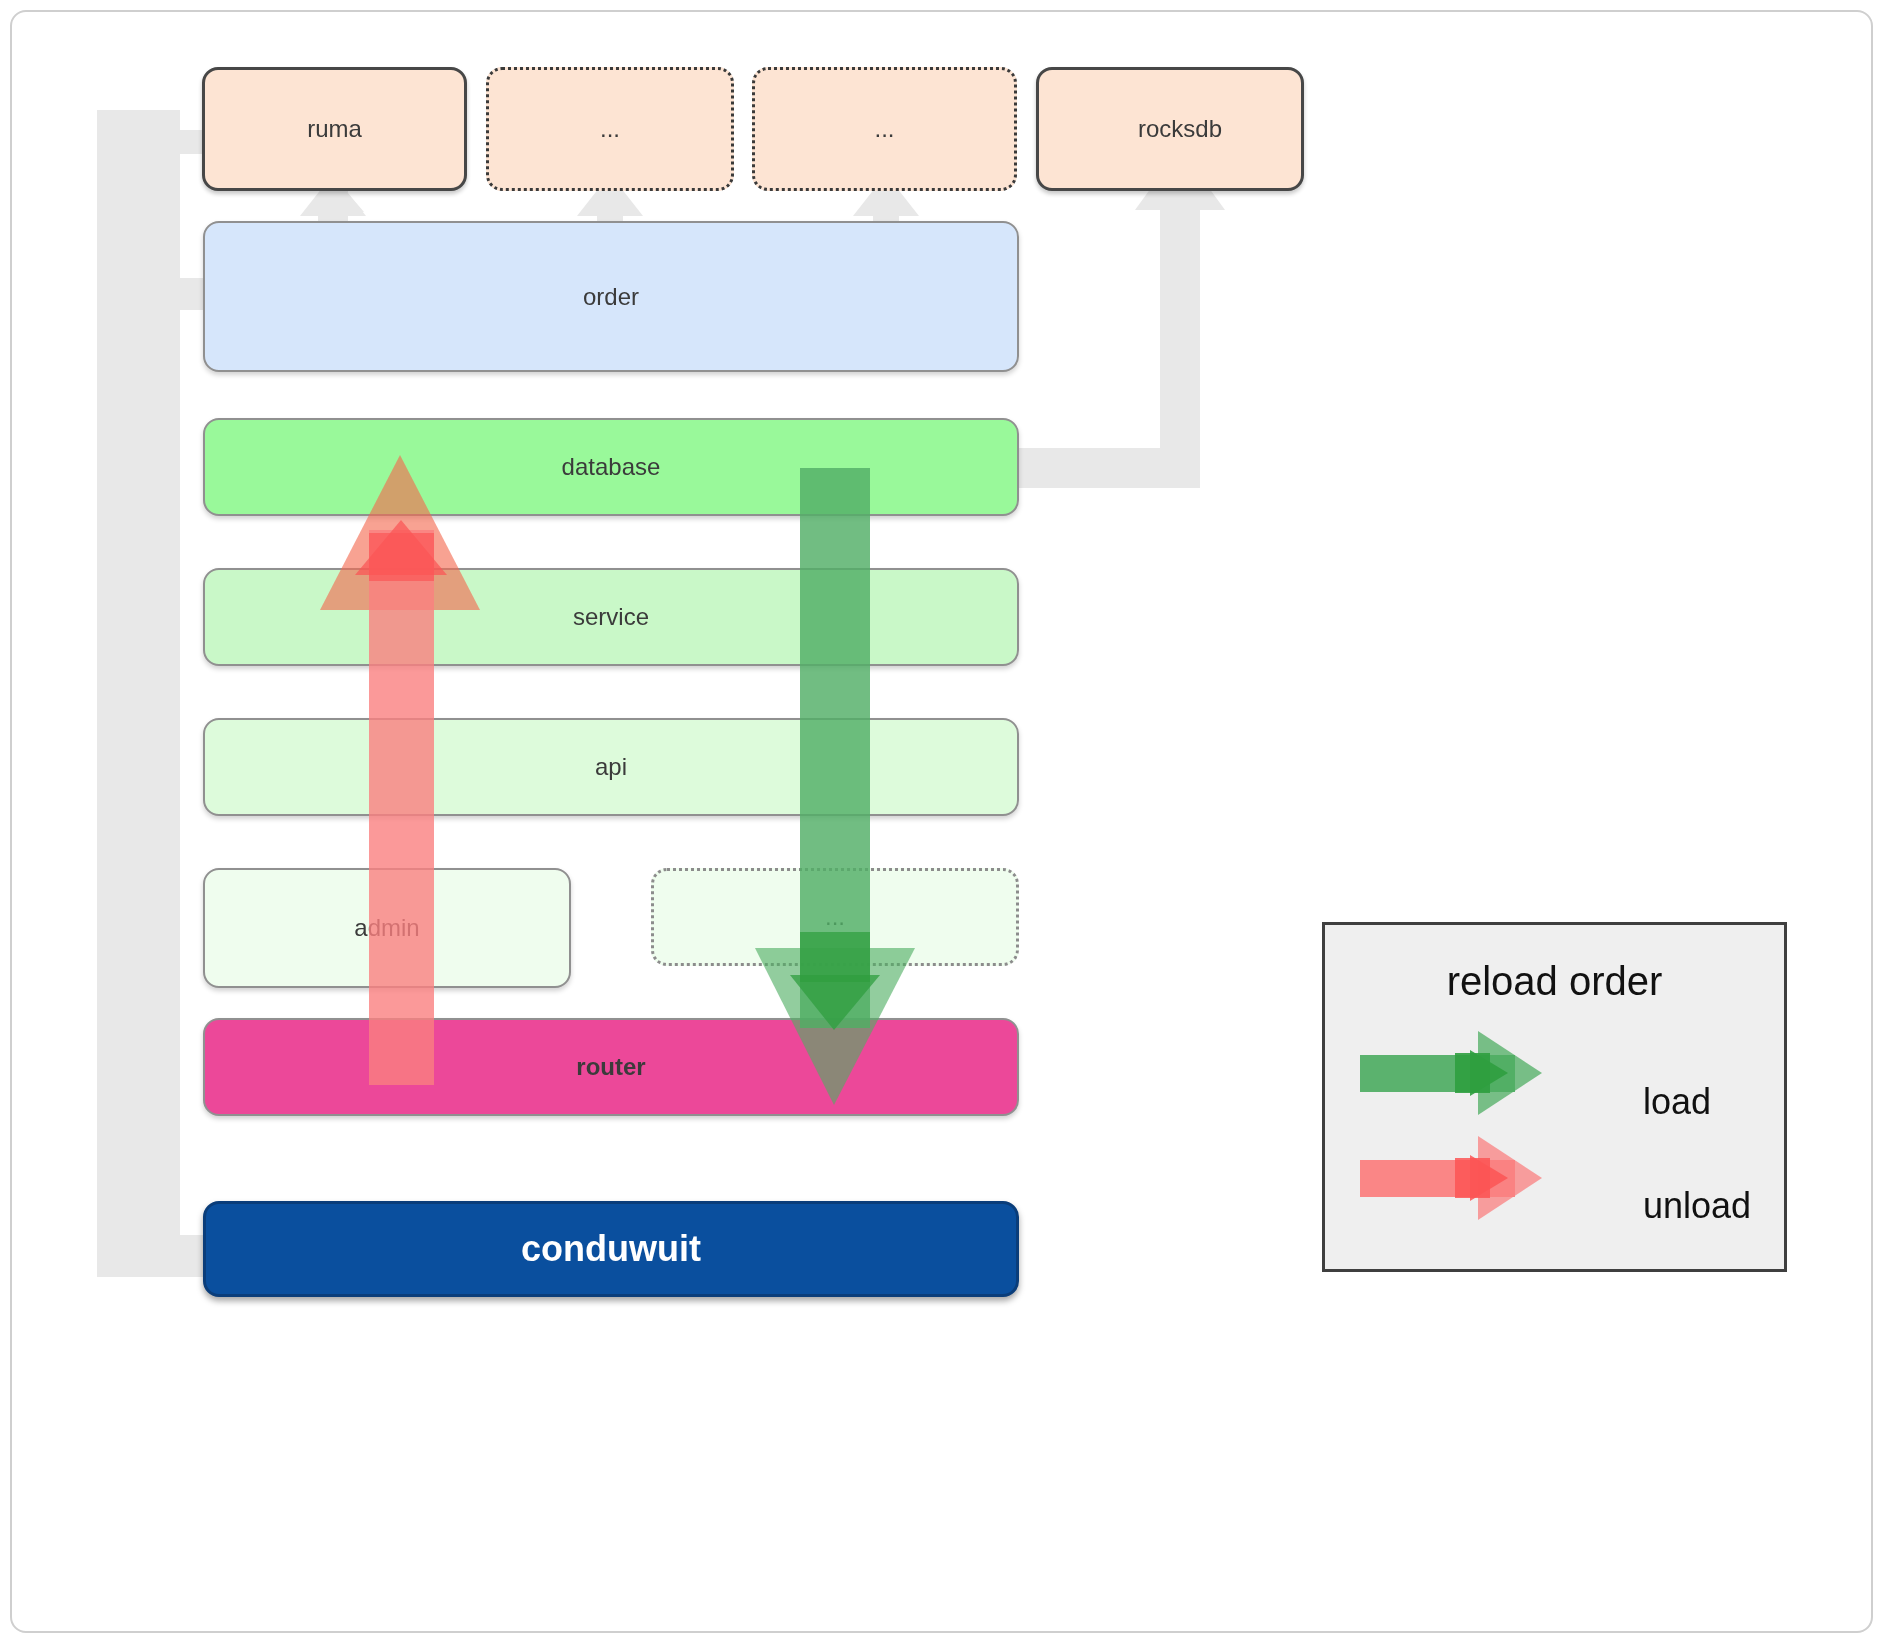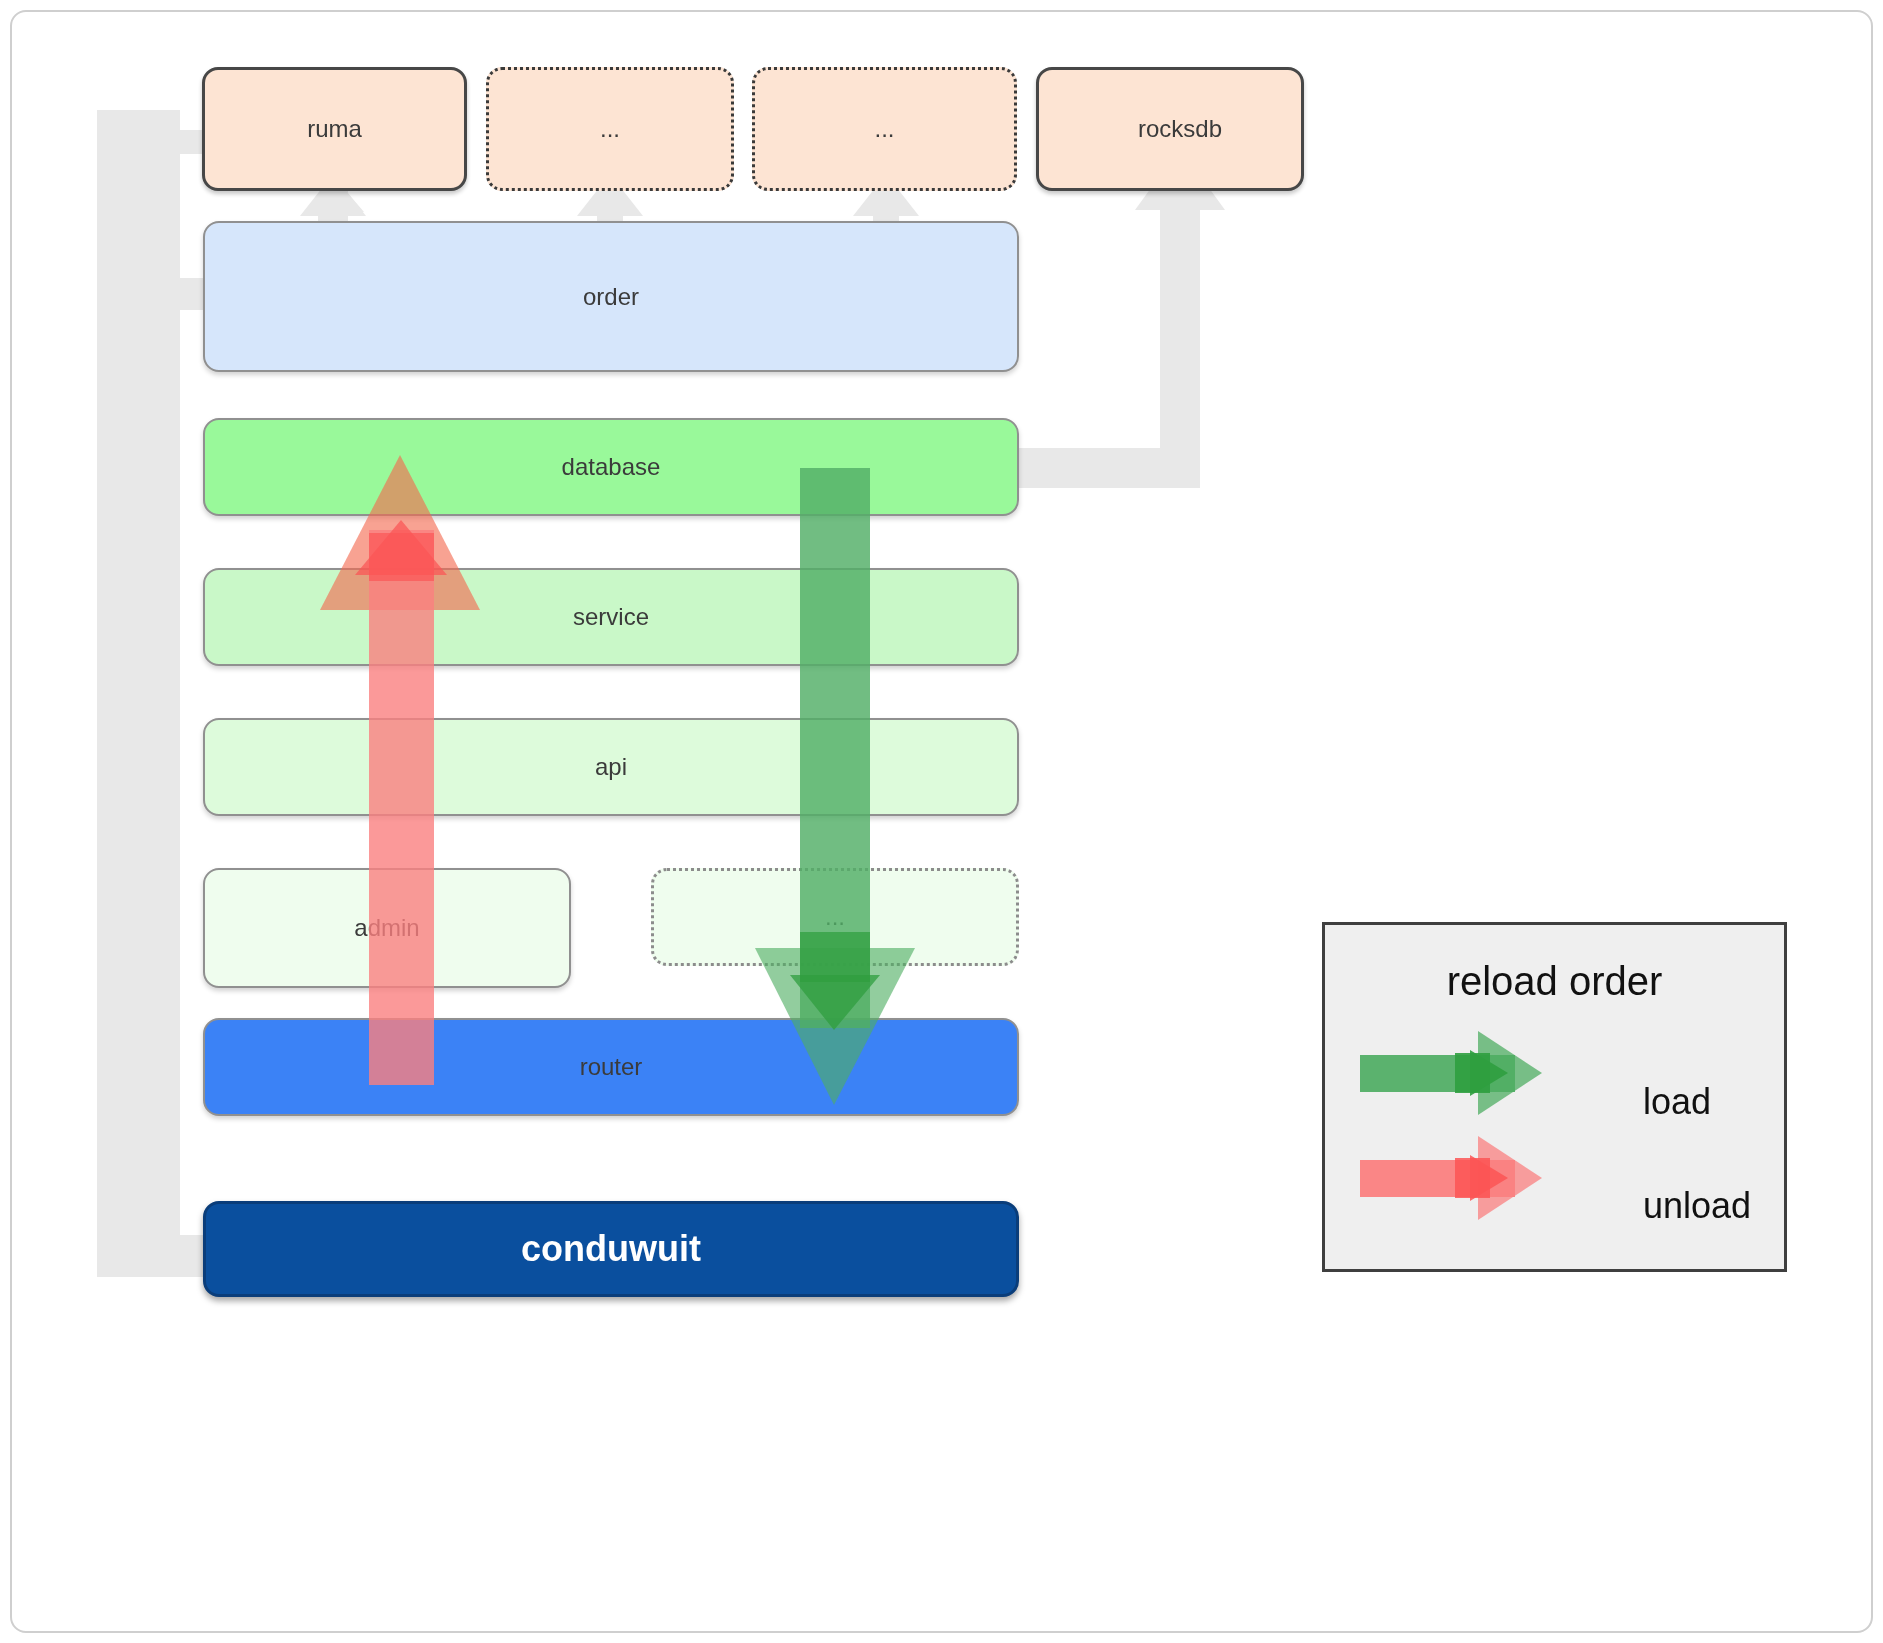--- a/index.html
+++ b/index.html
@@ -137,21 +137,21 @@
   </div>
 
   <div class="box layer" style="left:203px;top:868px;width:368px;height:120px;background:#effdee;">
     <span>admin</span>
   </div>
 
   <div class="box layer dotted" style="left:651px;top:868px;width:368px;height:98px;background:#effdee;">
     <span>...</span>
   </div>
 
-  <div class="box layer" style="left:203px;top:1018px;width:816px;height:98px;background:#3b82f6;">
+  <div class="box layer" style="left:203px;top:1018px;width:816px;height:98px;background:#ec4899;font-weight:bold;">
     <span>router</span>
   </div>
 
   <div class="box root" style="left:203px;top:1201px;width:816px;height:96px;">
     <span>conduwuit</span>
   </div>
 
   <svg class="overlay arrows-fg" viewBox="0 0 1883 1643">
 
     <g>

